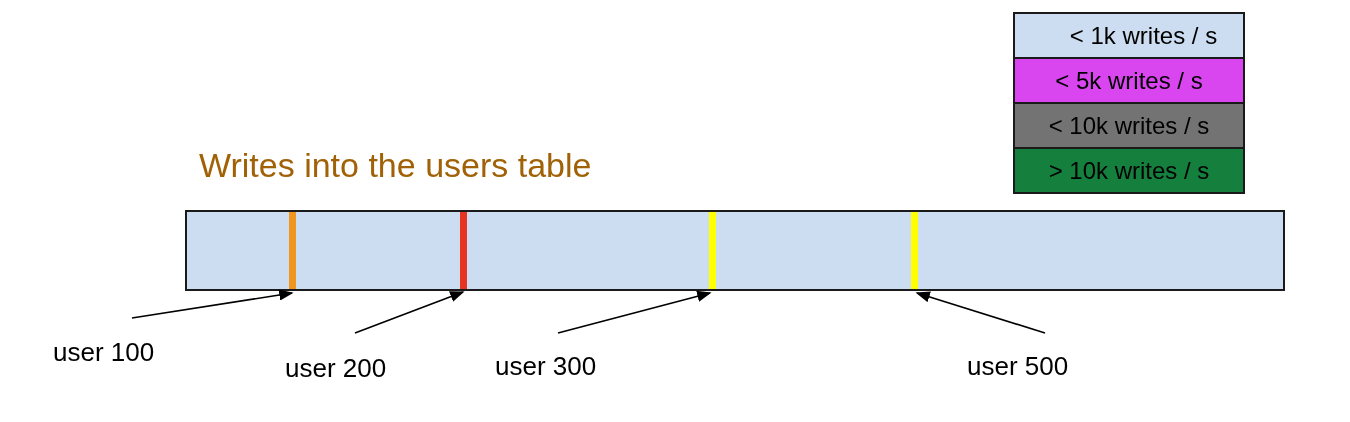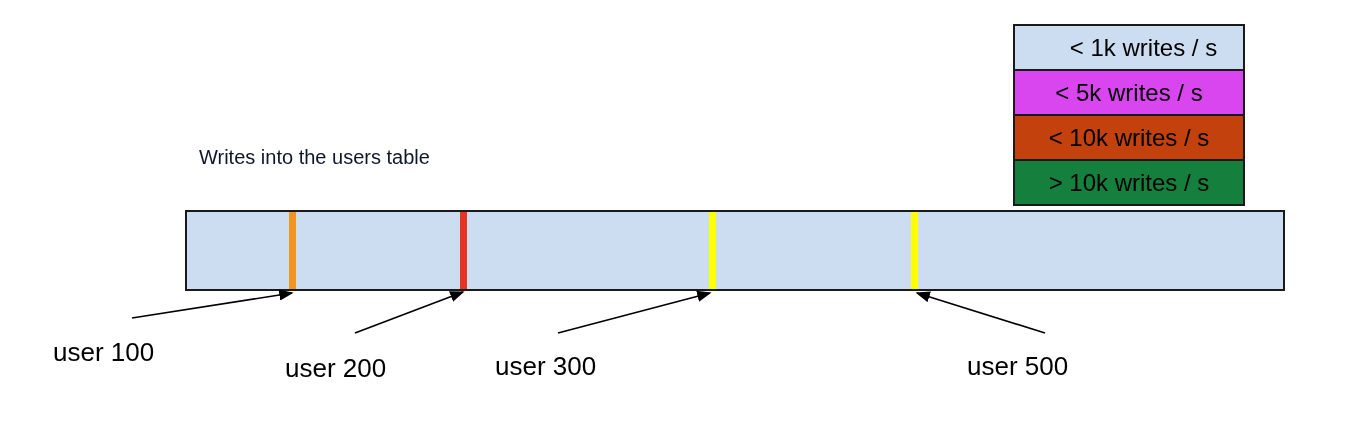--- a/index.html
+++ b/index.html
@@ -12,22 +12,22 @@
     position: relative;
     width: 1350px;
     height: 422px;
     background: #ffffff;
     overflow: hidden;
   }
   .diagram-title {
     position: absolute;
     left: 199px;
     top: 146px;
-    font-size: 20px;
-    color: #0f172a;
+    font-size: 34px;
+    color: #a16207;
     white-space: nowrap;
   }
   .legend {
     position: absolute;
     left: 1013px;
     top: 8px;
     width: 232px;
   }
   .legend-row {
     box-sizing: border-box;
@@ -35,21 +35,21 @@
     height: 47px;
     border: 2px solid #1a1a1a;
     margin-top: -2px;
     display: flex;
     align-items: center;
     justify-content: center;
     font-size: 24px;
     color: #000000;
     white-space: nowrap;
   }
-  .legend-row:first-child { margin-top: 16px; padding-left: 29px; }
+  .legend-row:first-child { margin-top: 4px; padding-left: 29px; }
   .users-bar {
     position: absolute;
     box-sizing: border-box;
     left: 185px;
     top: 210px;
     width: 1100px;
     height: 81px;
     border: 2px solid #1a1a1a;
   }
   .stripe {
@@ -80,21 +80,21 @@
 
   <div class="diagram-title">Writes into the users table</div>
 
   <div class="legend" id="legend">
       <div class="legend-row" style="background: rgb(205, 221, 241);">
         <span>&lt; 1k writes / s</span>
       </div>
       <div class="legend-row" style="background: #d946ef;">
         <span>&lt; 5k writes / s</span>
       </div>
-      <div class="legend-row" style="background: #c2410c;">
+      <div class="legend-row" style="background: #737373;">
         <span>&lt; 10k writes / s</span>
       </div>
       <div class="legend-row" style="background: #15803d;">
         <span>&gt; 10k writes / s</span>
       </div>
     </div>
 
   <div class="users-bar" id="users-bar" style="background: rgb(205, 221, 241); border-color: rgb(26, 26, 26);">
       <div class="stripe" title="user 100" style="left: 102px; background: rgb(240, 150, 30);"></div>
       <div class="stripe" title="user 200" style="left: 273px; background: rgb(229, 52, 31);"></div>

